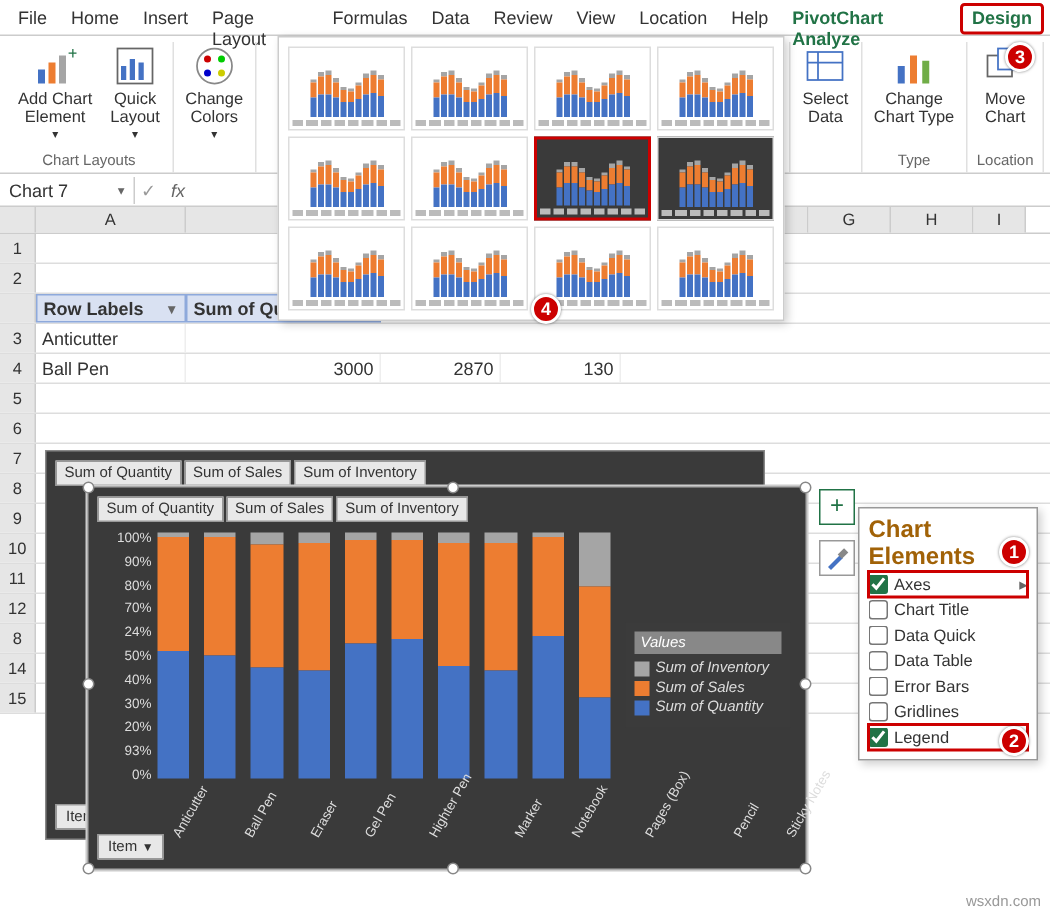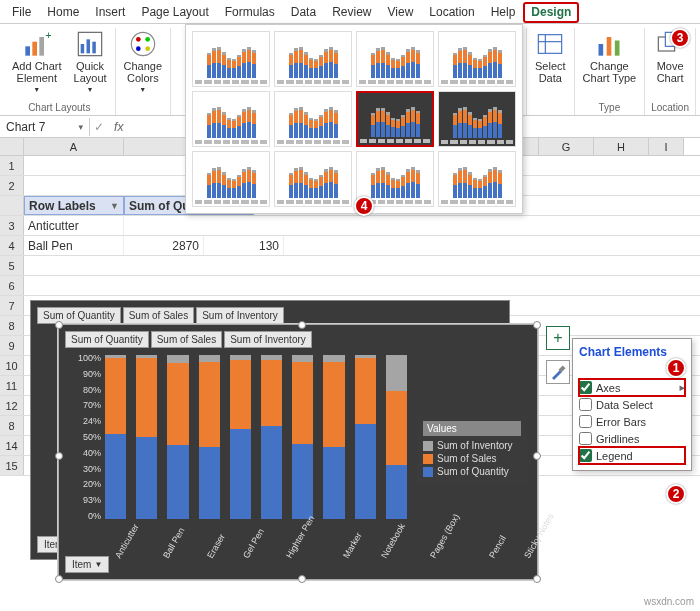--- a/index.html
+++ b/index.html
@@ -52,33 +52,33 @@
 .chart.back { left: 30px; top: 300px; width: 480px; height: 260px; }
 .chart.front { left: 58px; top: 324px; width: 480px; height: 256px; border: 1px solid #aaa; box-shadow: 0 0 0 1px #ccc; }
 .chart-btns { position: absolute; top: 6px; left: 6px; display: flex; gap: 2px; }
 .pv-btn { background: #e8e8e8; border: 1px solid #999; padding: 2px 5px; font-size: 10px; cursor: pointer; }
 .plot { position: absolute; left: 46px; top: 30px; right: 130px; bottom: 60px; display: flex; align-items: flex-end; gap: 10px; }
 .ylabels { position: absolute; left: 6px; top: 28px; bottom: 58px; width: 36px; display: flex; flex-direction: column-reverse; justify-content: space-between; color: #ddd; font-size: 9px; text-align: right; }
 .bar { flex: 1; display: flex; flex-direction: column-reverse; height: 100%; }
 .seg { width: 100%; }
 .xlabels { position: absolute; left: 46px; right: 130px; bottom: 8px; height: 48px; display: flex; gap: 10px; }
 .xl { flex: 1; color: #ddd; font-size: 9px; transform: rotate(-60deg); transform-origin: top left; white-space: nowrap; position: relative; top: 32px; left: 8px; }
-.legend { position: absolute; right: 10px; top: 90px; background: rgba(60,60,60,0.9); padding: 6px; color: #ddd; font-size: 10px; width: 110px; }
+.legend { position: absolute; right: 10px; top: 90px; background: rgba(60,60,60,0.9); padding: 6px; color: #ddd; font-size: 10px; width: 110px; font-style: italic; }
 .legend-title { background: #888; color: #fff; padding: 2px 4px; margin-bottom: 4px; font-size: 10px; }
 .legend-item { display: flex; align-items: center; gap: 4px; margin: 2px 0; }
 .lsw { width: 10px; height: 10px; }
 .item-btn { position: absolute; bottom: 6px; left: 6px; background: #e8e8e8; border: 1px solid #999; padding: 2px 6px; font-size: 10px; display: flex; align-items: center; gap: 3px; cursor: pointer; }
 .handle { position: absolute; width: 8px; height: 8px; background: #fff; border: 1px solid #888; border-radius: 50%; }
 
 
 .side-btn { position: absolute; width: 24px; height: 24px; border: 1px solid #999; background: #fff; display: flex; align-items: center; justify-content: center; cursor: pointer; font-size: 16px; }
 
 
 .ce-popup { position: absolute; right: 8px; top: 338px; width: 120px; border: 1px solid #999; background: #fff; box-shadow: 2px 2px 6px rgba(0,0,0,0.2); padding: 6px; }
-.ce-title { color: #1d4ed8; font-weight: 600; font-size: 12px; margin-bottom: 20px; }
+.ce-title { color: #a16207; font-weight: 600; font-size: 16px; margin-bottom: 0; }
 .ce-item { display: flex; align-items: center; gap: 4px; font-size: 11px; padding: 2px 0; position: relative; }
 .ce-item input { accent-color: #217346; }
 
 
 .badge { position: absolute; width: 20px; height: 20px; background: #c00; color: #fff; border: 2px solid #fff; border-radius: 50%; font-weight: bold; font-size: 12px; display: flex; align-items: center; justify-content: center; z-index: 50; box-shadow: 0 0 2px rgba(0,0,0,0.5); }
 
 .watermark { position: absolute; right: 6px; bottom: 4px; font-size: 10px; color: #999; }
 </style>
 </head>
 <body>
@@ -87,20 +87,21 @@
   <span class="tab">File</span>
   <span class="tab">Home</span>
   <span class="tab">Insert</span>
   <span class="tab">Page Layout</span>
   <span class="tab">Formulas</span>
   <span class="tab">Data</span>
   <span class="tab">Review</span>
   <span class="tab">View</span>
   <span class="tab">Location</span>
   <span class="tab">Help</span>
+  <span class="tab pivot">PivotChart Analyze</span>
   <span class="tab design">Design</span>
 </div>
 
 <div class="ribbon">
   <div class="group">
     <div class="group-buttons">
       <div class="big-btn">
         <svg viewBox="0 0 24 24">
             <rect x="2" y="14" width="4" height="8" fill="#4472C4"></rect>
             <rect x="8" y="10" width="4" height="12" fill="#ED7D31"></rect>
@@ -959,20 +960,21 @@
       <div class="cell hdr-cell" style="width: 100px;">Row Labels<span class="dd">▼</span></div>
       <div class="cell hdr-cell" style="width: 130px;">Sum of Quantity</div>
     </div>
     <div class="row">
       <div class="rh">3</div>
       <div class="cell" style="width: 100px;">Anticutter</div>
     </div>
     <div class="row">
       <div class="rh">4</div>
       <div class="cell" style="width: 100px;">Ball Pen</div>
+      <div class="cell" style="width: 130px; text-align: right;">3000</div>
       <div class="cell" style="width: 80px; text-align: right;">2870</div>
       <div class="cell" style="width: 80px; text-align: right;">130</div>
     </div>
     <div class="row">
       <div class="rh">5</div>
     </div>
     <div class="row">
       <div class="rh">6</div>
     </div>
     <div class="row">
@@ -1150,21 +1152,29 @@
 <div class="ce-popup">
   <div class="ce-title">Chart Elements</div>
   <div id="ce-list">
       <div class="ce-item" style="outline: rgb(204, 0, 0) solid 2px; outline-offset: -1px;">
         <input type="checkbox" checked="" style="">
         <span>Axes</span>
         <span style="margin-left: auto; color: rgb(102, 102, 102);">▸</span>
       </div>
       <div class="ce-item">
         <input type="checkbox" style="">
-        <span>Data Select</span>
+        <span>Chart Title</span>
+      </div>
+      <div class="ce-item">
+        <input type="checkbox" style="">
+        <span>Data Quick</span>
+      </div>
+      <div class="ce-item">
+        <input type="checkbox" style="">
+        <span>Data Table</span>
       </div>
       <div class="ce-item">
         <input type="checkbox" style="">
         <span>Error Bars</span>
       </div>
       <div class="ce-item">
         <input type="checkbox" style="">
         <span>Gridlines</span>
       </div>
       <div class="ce-item" style="outline: rgb(204, 0, 0) solid 2px; outline-offset: -1px;">

